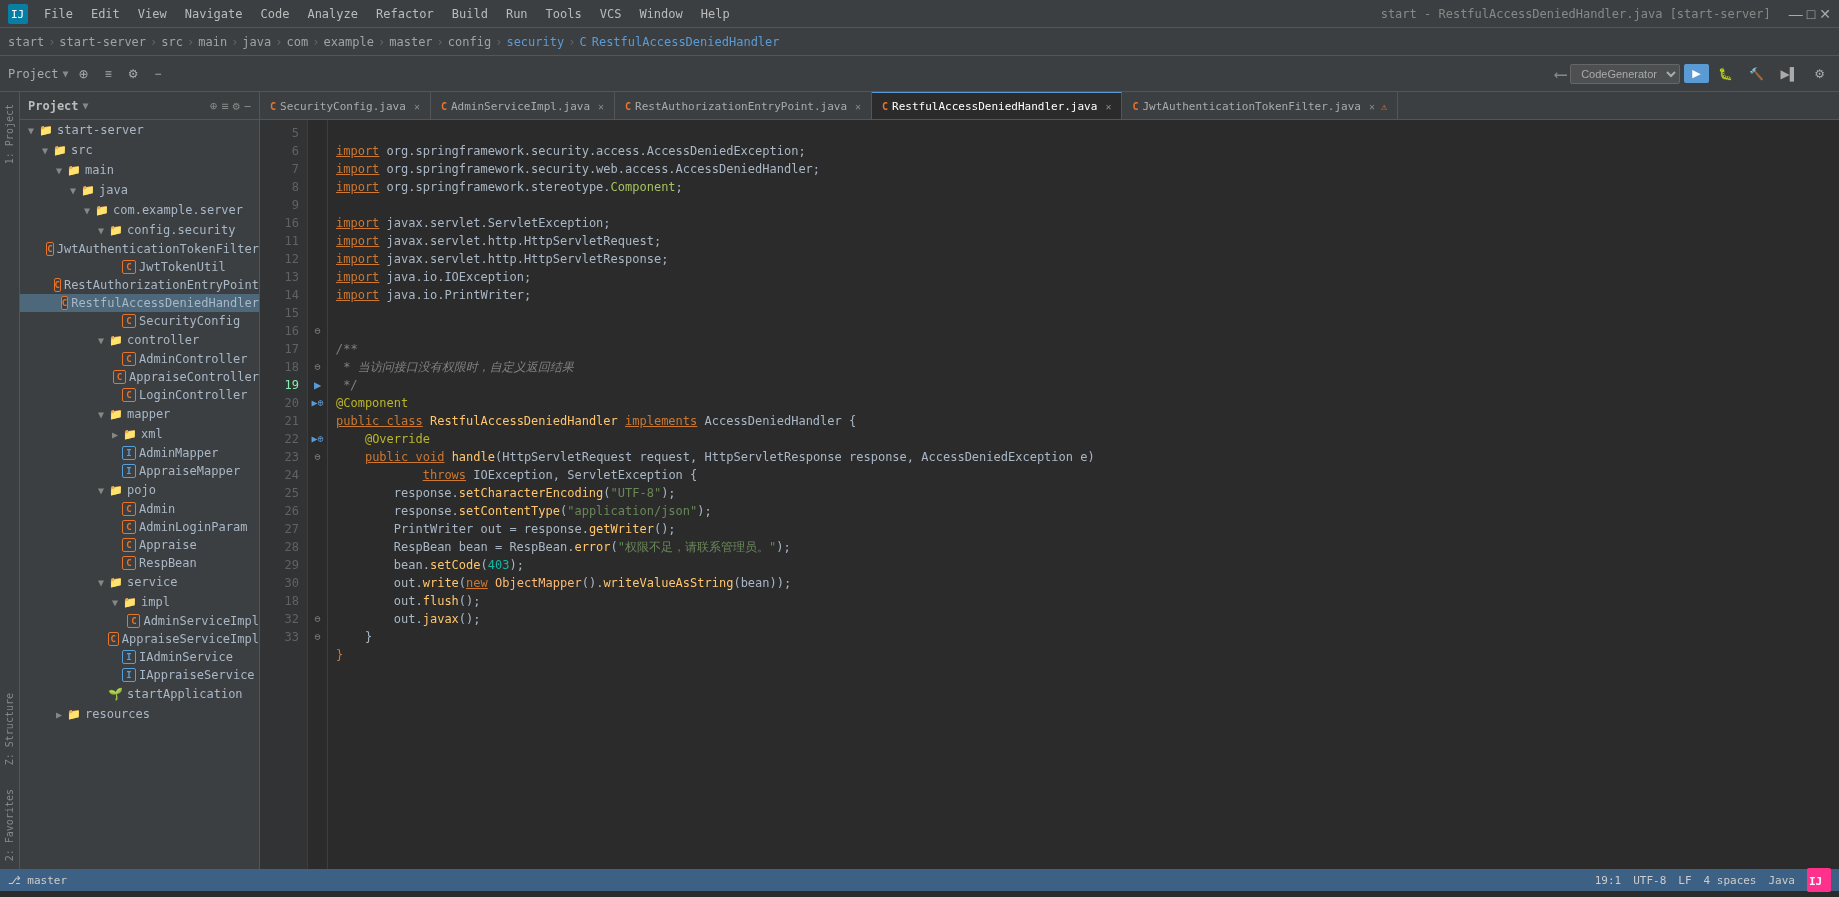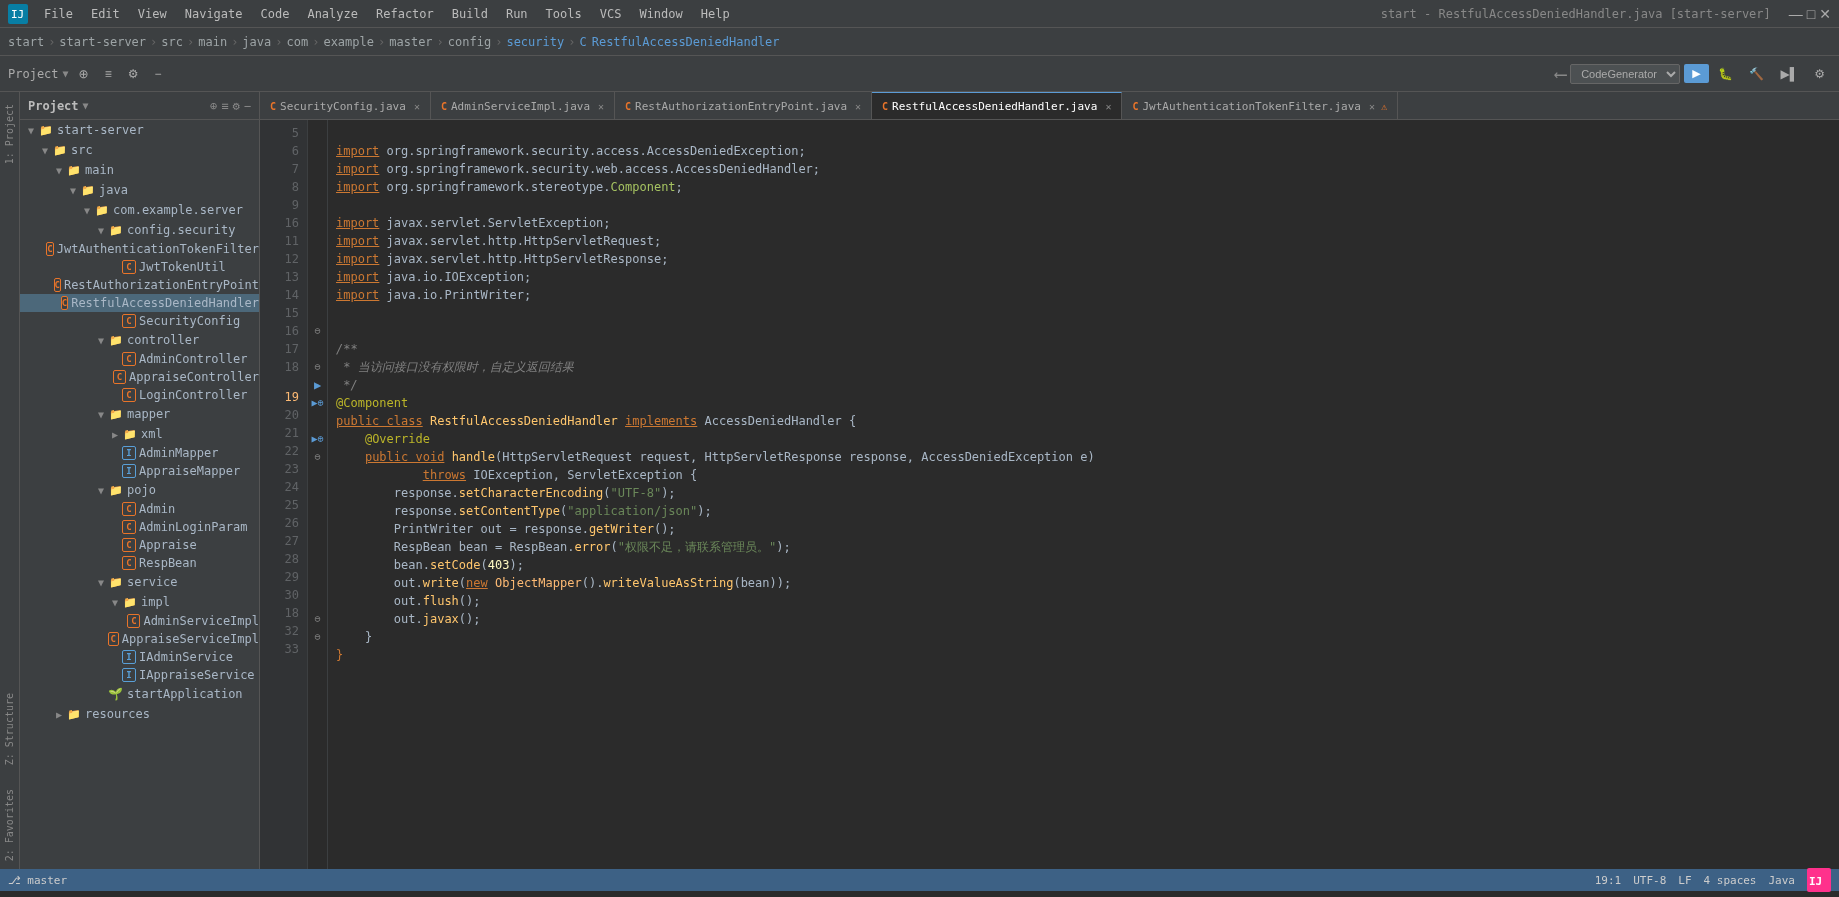--- a/index.html
+++ b/index.html
@@ -47,29 +47,29 @@
     .tree-item .arrow { color: #888; width: 14px; text-align: center; font-size: 10px; }
     .tree-item .icon { width: 16px; height: 16px; margin-right: 3px; display: flex; align-items: center; justify-content: center; font-size: 11px; font-weight: bold; }
     .icon-folder { color: #c09553; }
     .icon-c { color: #e8742a; background: #3c3f41; border: 1px solid #e8742a; border-radius: 2px; width: 14px; height: 14px; font-size: 9px; }
     .tree-item .label { font-size: 12px; color: #a9b7c6; }
     
     
     #editor { flex: 1; background: #2b2b2b; overflow: auto; display: flex; }
     #line-numbers { background: #313335; color: #606366; padding: 4px 8px; text-align: right; user-select: none; min-width: 48px; font-size: 12px; line-height: 18px; border-right: 1px solid #3c3f41; }
     #line-numbers .ln { display: block; }
-    #line-numbers .ln.active { color: #fdba74; margin-top: 12px; }
+    #line-numbers .ln.active { color: #86efac; }
     #code-area { flex: 1; padding: 4px 8px; font-size: 12px; line-height: 18px; white-space: pre; }
     
     
     .kw { color: #cc7832; text-decoration: underline; }
     .cls-name { color: #ffc66d; }
     .import-path { color: #a9b7c6; }
     .string { color: #6a8759; }
-    .number { color: #fef9c3; }
+    .number { color: #14b8a6; }
     .comment { color: #808080; font-style: italic; }
     .annotation { color: #bbb529; }
     .method { color: #ffc66d; }
     
     
     #left-panel { width: 20px; background: #3c3f41; border-right: 1px solid #555; display: flex; flex-direction: column; align-items: center; padding-top: 4px; gap: 8px; }
     .side-label { writing-mode: vertical-rl; transform: rotate(180deg); font-size: 10px; color: #888; cursor: pointer; padding: 8px 2px; }
     
     
     #status-bar { height: 22px; background: #3d6185; display: flex; align-items: center; padding: 4px 8px; color: #ccc; font-size: 11px; gap: 16px; }

